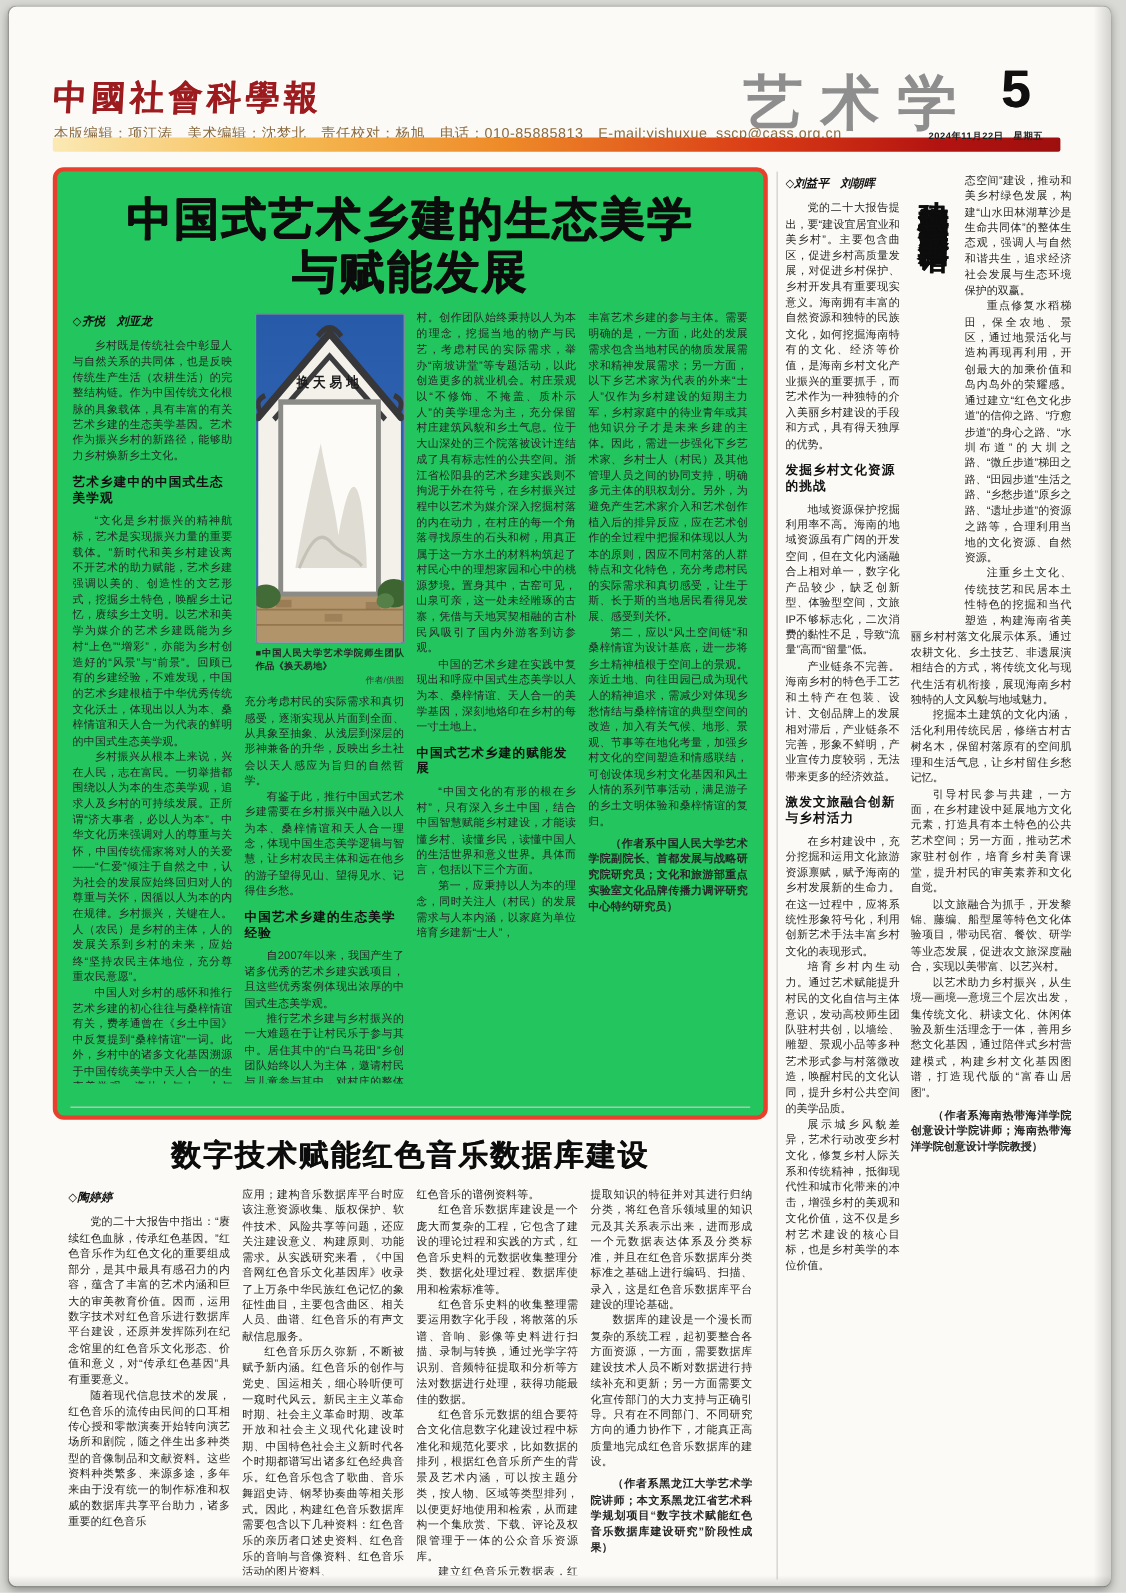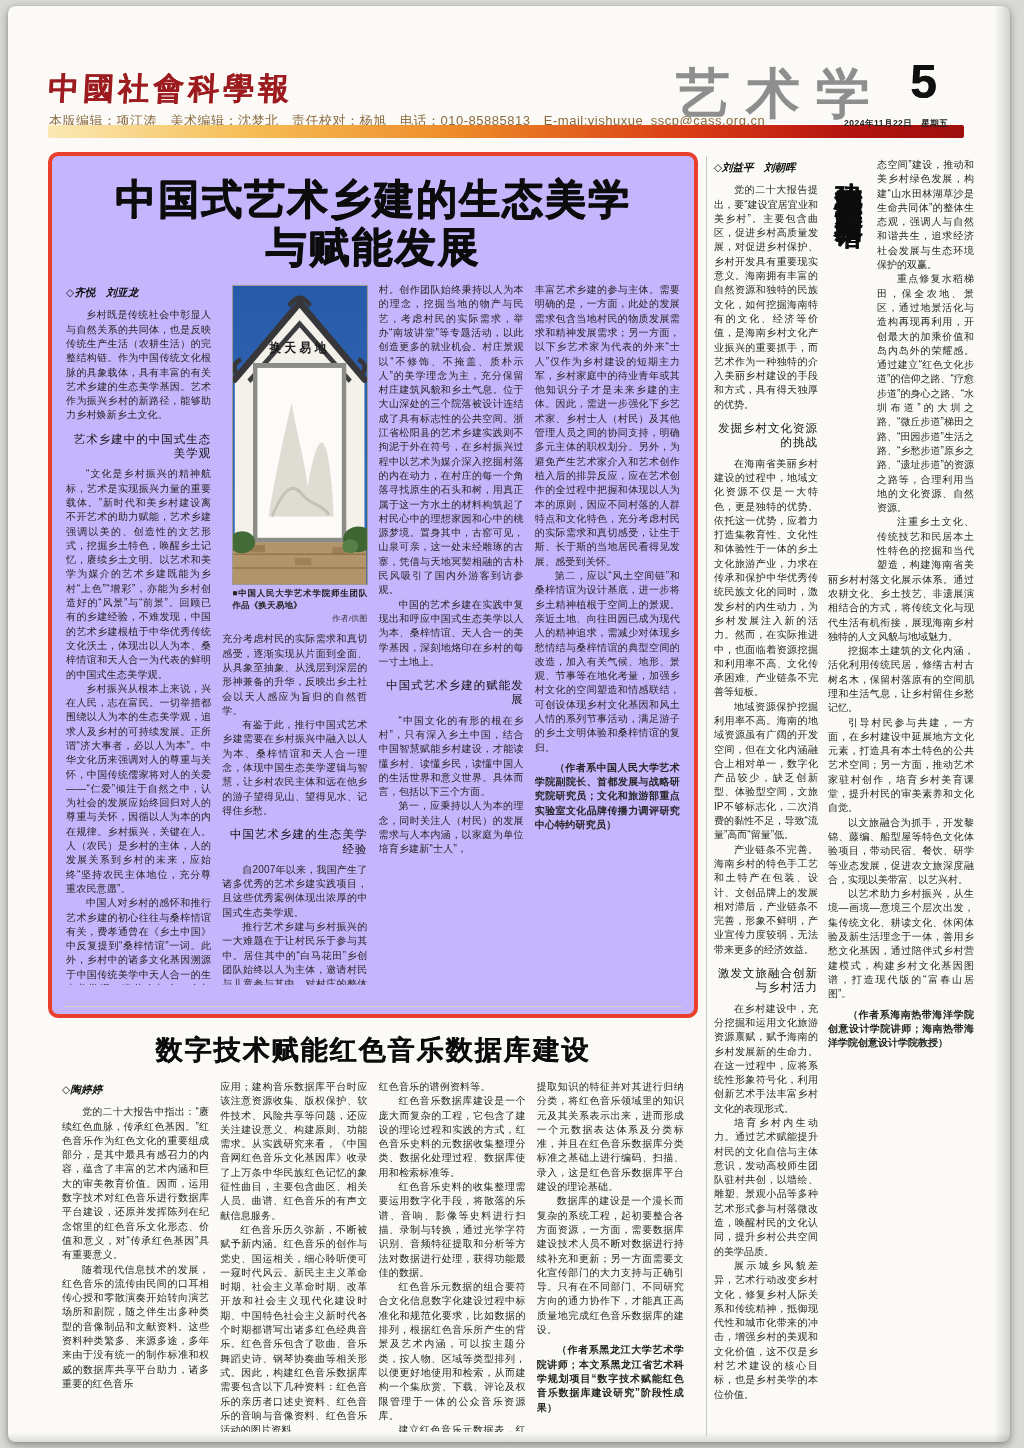--- a/index.html
+++ b/index.html
@@ -51,35 +51,35 @@
     text-shadow:.6px 0 #101010;
   }
   .page-date{
     position:absolute;left:836px;top:112px;font-size:8.5px;color:#222;
     font-weight:bold;letter-spacing:.5px;white-space:nowrap;
   }
   
   .main-box{
     position:absolute;left:40px;top:146px;width:650px;height:866px;
     border:4px solid #e8402c;border-radius:10px;
-    padding:12px 14px 8px;box-sizing:border-box;background:#c4b5fd;
+    padding:12px 14px 8px;box-sizing:border-box;background:#22c55e;
   }
   .main-box .bottom-rule{
     position:absolute;left:12px;right:12px;bottom:7px;height:1px;background:#d2d2cc;
   }
   .main-headline{
     text-align:center;font-weight:900;color:#0c0c0c;
     font-size:41px;line-height:1.16;letter-spacing:2px;margin:8px 0 12px;
     text-shadow:.8px 0 #0c0c0c,0 .5px #0c0c0c;
   }
   .main-cols{display:flex;gap:11px;height:702px;overflow:hidden;}
   .col{flex:1 1 0;overflow:hidden;font-size:10px;line-height:14.3px;letter-spacing:.2px;}
   .para{margin:0;text-indent:2em;text-align:justify;}
   .cont{margin:0;text-align:justify;}
-  .subhead{font-weight:normal;font-size:11.5px;text-align:right;margin:9px 0 7px;letter-spacing:1px;color:#111;}
+  .subhead{font-weight:bold;font-size:11.5px;text-align:left;margin:9px 0 7px;letter-spacing:1px;color:#111;}
   .byline{font-weight:bold;font-size:10.5px;margin:2px 0 9px;color:#111;font-style:italic;}
   .credit{margin:6px 0 0;font-weight:bold;text-align:justify;text-indent:2em;}
   
   .photo-wrap{margin:2px 0 4px;padding-left:10px;}
   .photo-svg{display:block;width:100%;height:300px;background:#2a5fae;border:1px solid #9a9a94;box-sizing:border-box;}
   .caption{font-size:8.5px;font-weight:bold;line-height:11.5px;margin:3px 0 0;text-align:justify;}
   .caption-credit{font-size:8px;text-align:right;margin:1px 0 6px;color:#333;}
   
   .v-divider{position:absolute;left:698px;top:150px;width:1px;height:1280px;background:#c9c9c3;}
   
@@ -183,21 +183,20 @@
     <div class="bottom-rule"></div>
   </div>
 
   <div class="v-divider"></div>
 
   <div class="right-section">
     <div class="right-colA">
         <p class="byline">◇刘益平　刘朝晖</p>
         <p class="para">党的二十大报告提出，要“建设宜居宜业和美乡村”。主要包含曲区，促进乡村高质量发展，对促进乡村保护、乡村开发具有重要现实意义。海南拥有丰富的自然资源和独特的民族文化，如何挖掘海南特有的文化、经济等价值，是海南乡村文化产业振兴的重要抓手，而艺术作为一种独特的介入美丽乡村建设的手段和方式，具有得天独厚的优势。</p>
         <h4 class="subhead">发掘乡村文化资源的挑战</h4>
-        <p class="para">在海南省美丽乡村建设的过程中，地域文化资源不仅是一大特色，更是独特的优势。依托这一优势，应着力打造集教育性、文化性和体验性于一体的乡土文化旅游产业，力求在传承和保护中华优秀传统民族文化的同时，激发乡村的内生动力，为乡村发展注入新的活力。然而，在实际推进中，也面临着资源挖掘和利用率不高、文化传承困难、产业链条不完善等短板。</p>
         <p class="para">地域资源保护挖掘利用率不高。海南的地域资源虽有广阔的开发空间，但在文化内涵融合上相对单一，数字化产品较少，缺乏创新型、体验型空间，文旅IP不够标志化，二次消费的黏性不足，导致“流量”高而“留量”低。</p>
         <p class="para">产业链条不完善。海南乡村的特色手工艺和土特产在包装、设计、文创品牌上的发展相对滞后，产业链条不完善，形象不鲜明，产业宣传力度较弱，无法带来更多的经济效益。</p>
         <h4 class="subhead">激发文旅融合创新与乡村活力</h4>
         <p class="para">在乡村建设中，充分挖掘和运用文化旅游资源禀赋，赋予海南的乡村发展新的生命力。在这一过程中，应将系统性形象符号化，利用创新艺术手法丰富乡村文化的表现形式。</p>
         <p class="para">培育乡村内生动力。通过艺术赋能提升村民的文化自信与主体意识，发动高校师生团队驻村共创，以墙绘、雕塑、景观小品等多种艺术形式参与村落微改造，唤醒村民的文化认同，提升乡村公共空间的美学品质。</p>
         <p class="para">展示城乡风貌差异，艺术行动改变乡村文化，修复乡村人际关系和传统精神，抵御现代性和城市化带来的冲击，增强乡村的美观和文化价值，这不仅是乡村艺术建设的核心目标，也是乡村美学的本位价值。</p>
       </div>
     <div class="right-colB">
       <div class="v-headline">建构海南和美艺术乡建新图谱</div>
       <div>

